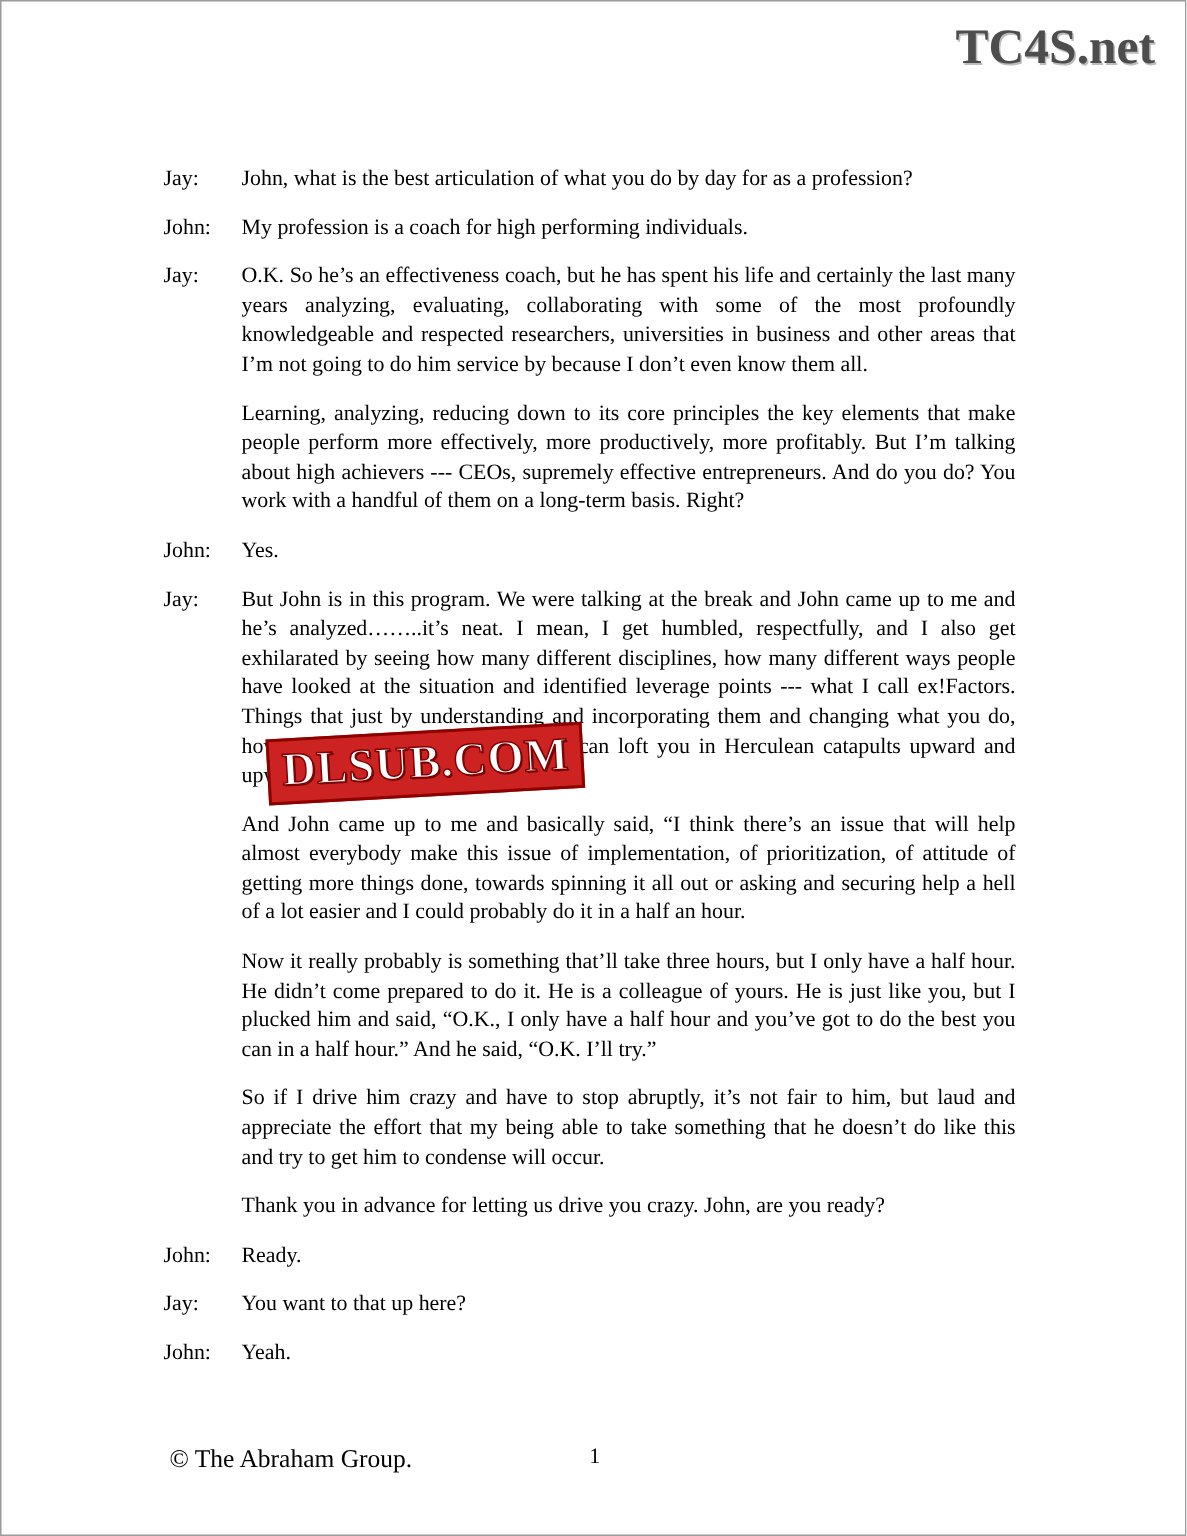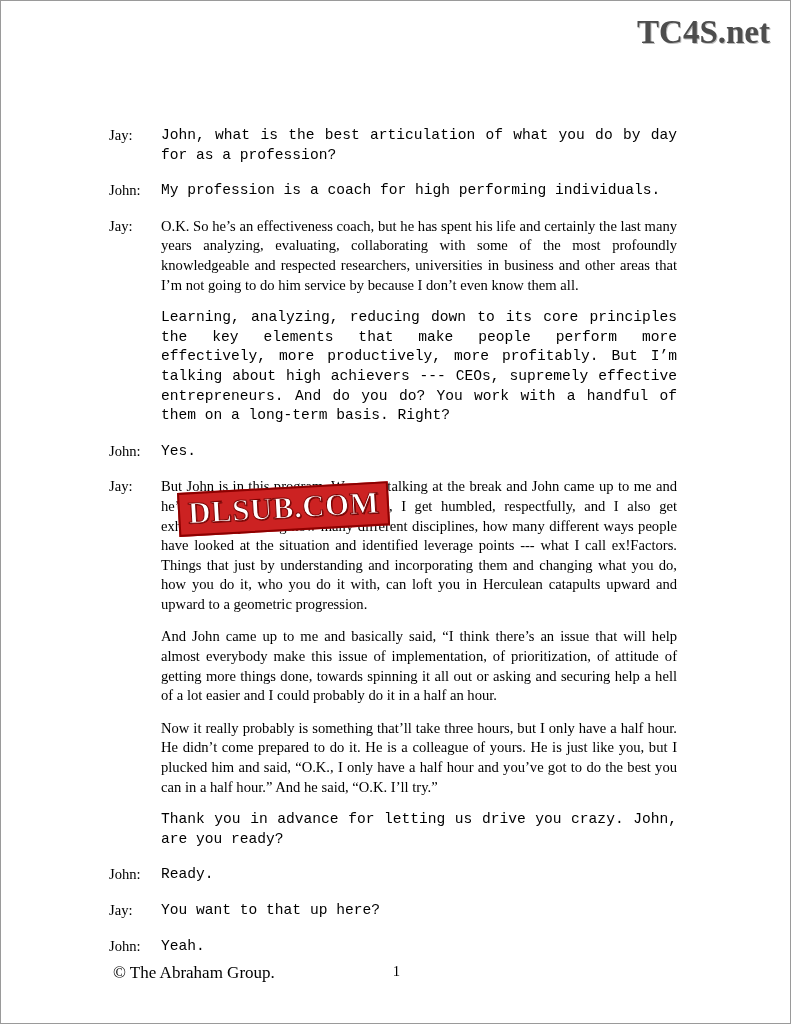--- a/index.html
+++ b/index.html
@@ -63,40 +63,39 @@
   .transcript {
     position: absolute;
     left: 108px;
     top: 104px;
     width: 568px;
   }
   .qa {
     display: block;
     margin-bottom: 13px;
     position: relative;
-    margin-top: 16px;
   }
   .speaker {
     position: absolute;
     left: 0;
     top: 0;
     width: 52px;
     font-size: 14.6px;
     line-height: 19.6px;
   }
   .para-group {
     margin-left: 52px;
   }
   .para {
     font-size: 14.6px;
     line-height: 19.6px;
     text-align: justify;
     margin: 0 0 13px 0;
   }
-  .para:last-child { margin-bottom: 0; font-family: Liberation Mono, monospace; }
+  .para:last-child { margin-bottom: 0; }
   .para.last-tight { margin-bottom: 0; }
 
   
   .footer {
     position: absolute;
     left: 0;
     top: 957px;
     width: 791px;
     height: 22px;
   }
@@ -193,20 +192,21 @@
           <p class="para last-tight">Yes.</p>
         </div>
       </div>
 
       <div class="qa">
         <div class="speaker">Jay:</div>
         <div class="para-group">
           <p class="para">But John is in this program.  We were talking at the break and John came up to me and he’s analyzed……..it’s neat.  I mean, I get humbled, respectfully, and I also get exhilarated by seeing how many different disciplines, how many different ways people have looked at the situation and identified leverage points --- what I call ex!Factors.  Things that just by understanding and incorporating them and changing what you do, how you do it, who you do it with, can loft you in Herculean catapults upward and upward to a geometric progression.</p>
           <p class="para">And John came up to me and basically said, “I think there’s an issue that will help almost everybody make this issue of implementation, of prioritization, of attitude of getting more things done, towards spinning it all out or asking and securing help a hell of a lot easier and I could probably do it in a half an hour.</p>
           <p class="para">Now it really probably is something that’ll take three hours, but I only have a half hour.  He didn’t come prepared to do it.  He is a colleague of yours.  He is just like you, but I plucked him and said, “O.K., I only have a half hour and you’ve got to do the best you can in a half hour.”  And he said, “O.K.  I’ll try.”</p>
+          <p class="para">So if I drive him crazy and have to stop abruptly, it’s not fair to him, but laud and appreciate the effort that my being able to take something that he doesn’t do like this and try to get him to condense will occur.</p>
           <p class="para last-tight">Thank you in advance for letting us drive you crazy.  John, are you ready?</p>
         </div>
       </div>
 
       <div class="qa">
         <div class="speaker">John:</div>
         <div class="para-group">
           <p class="para last-tight">Ready.</p>
         </div>
       </div>

